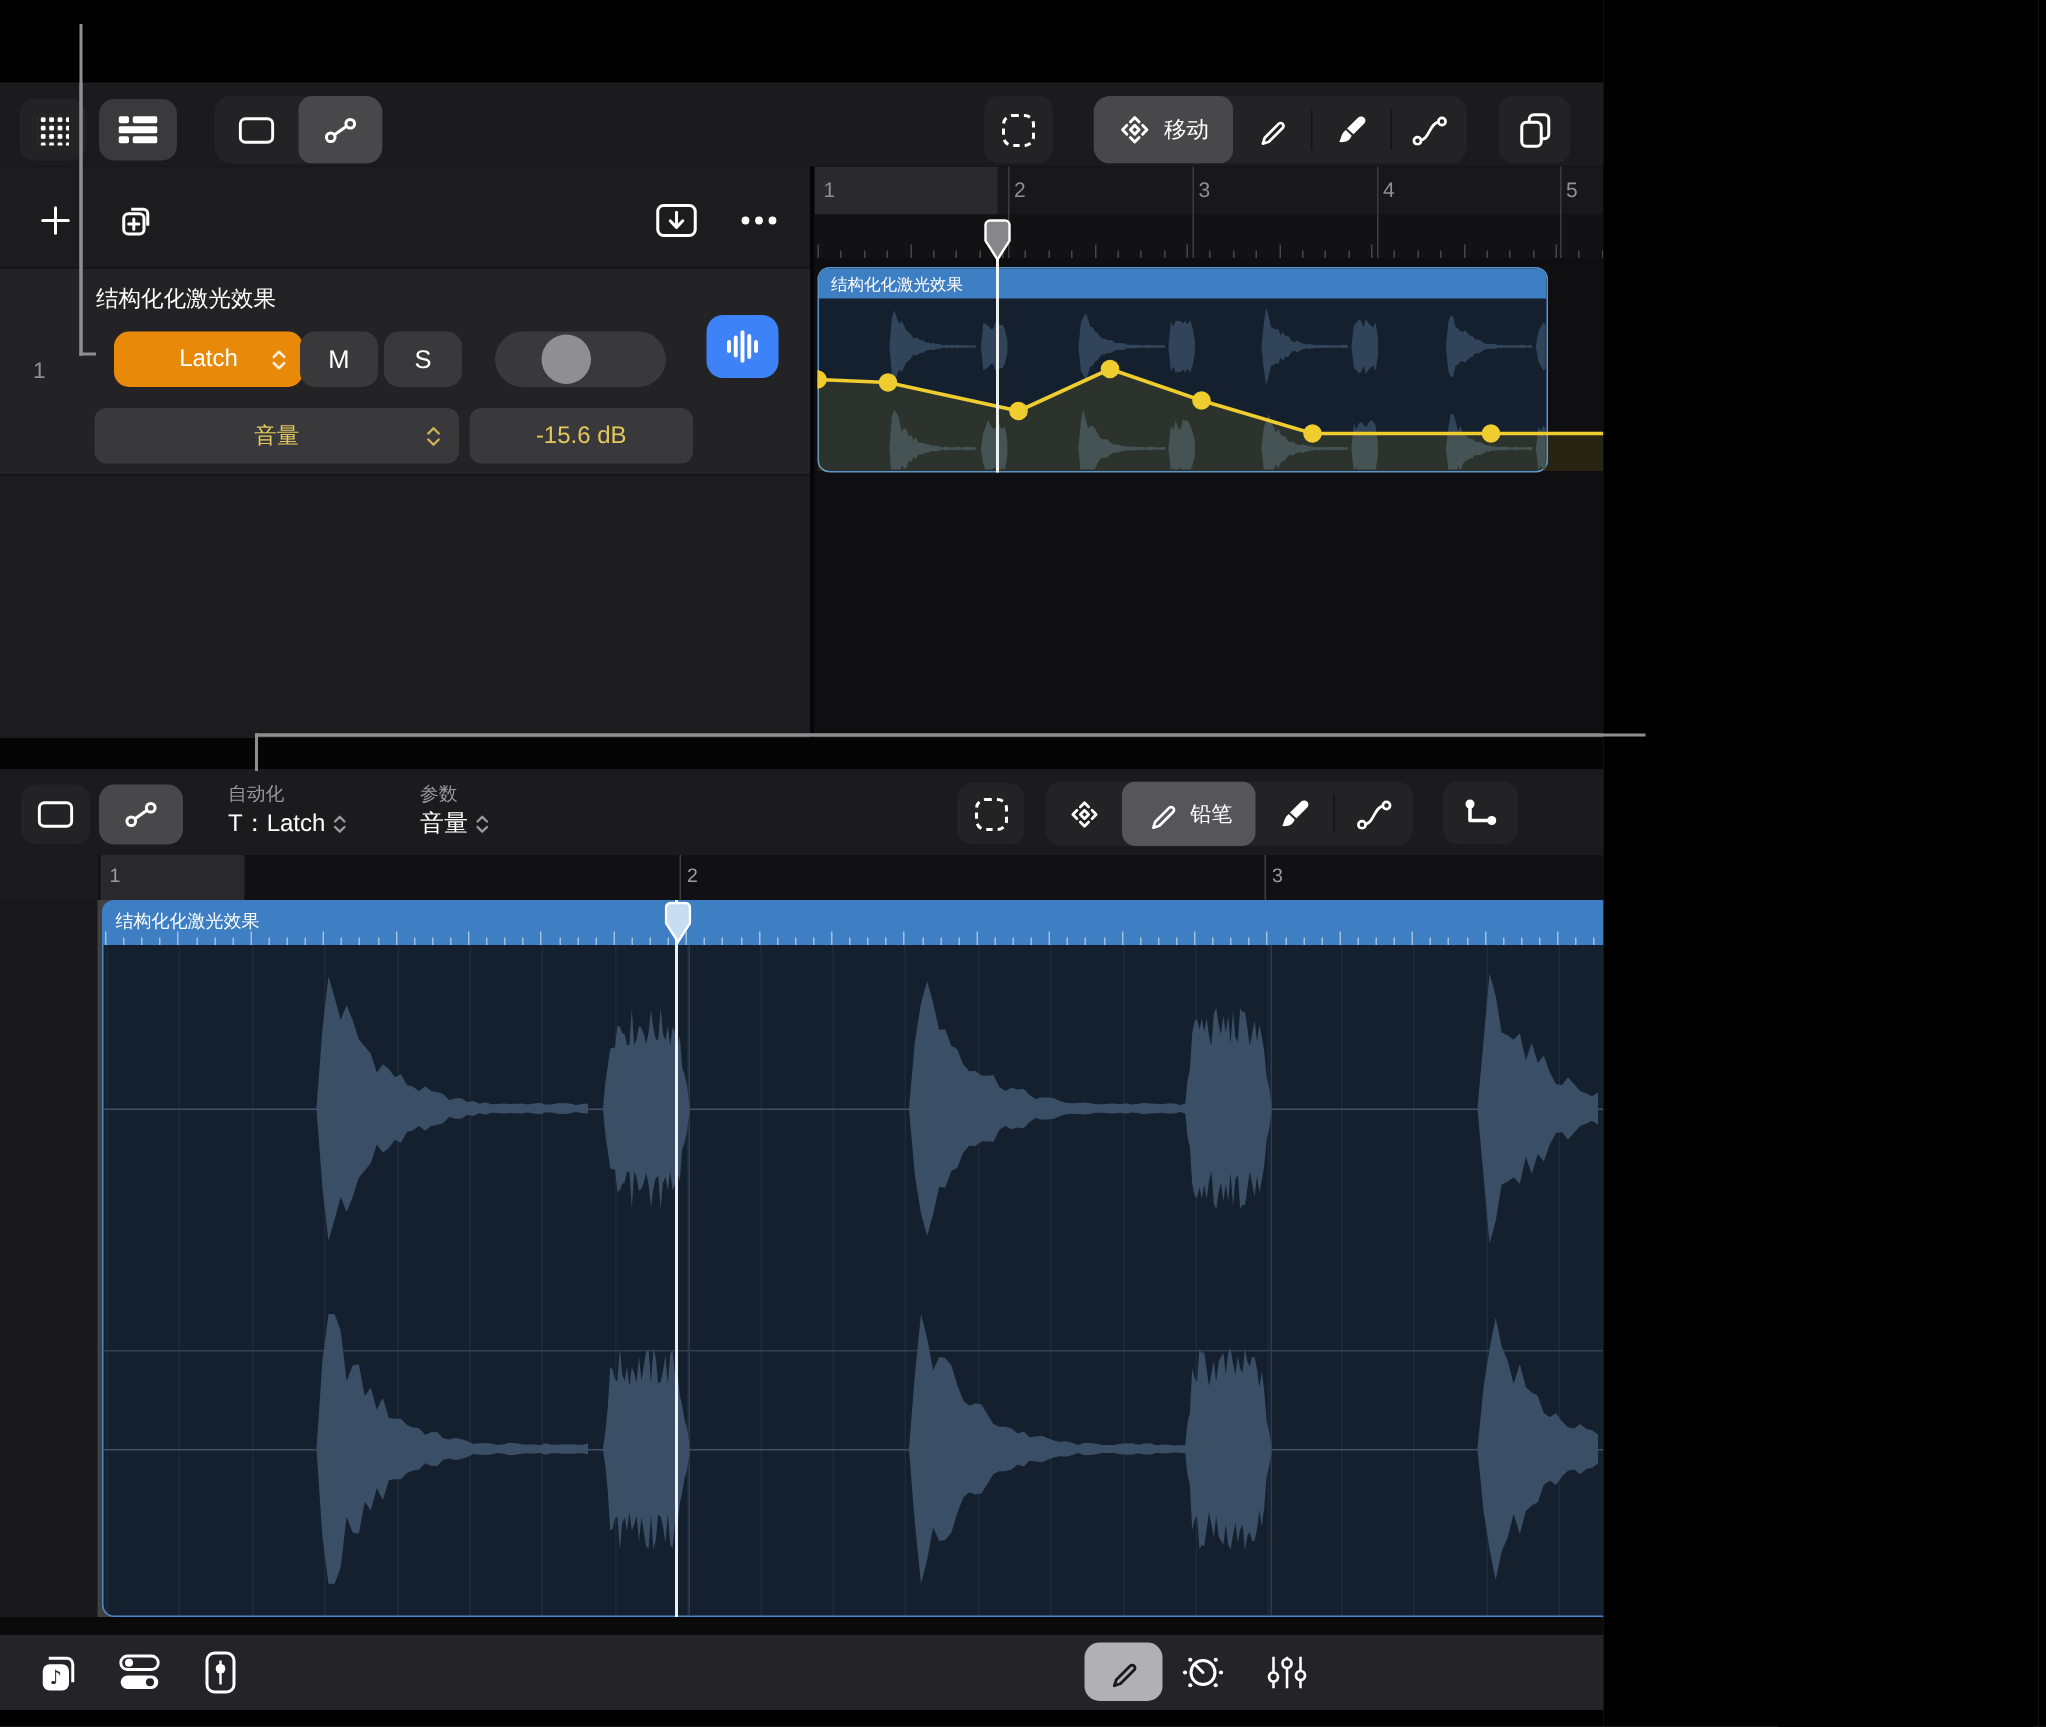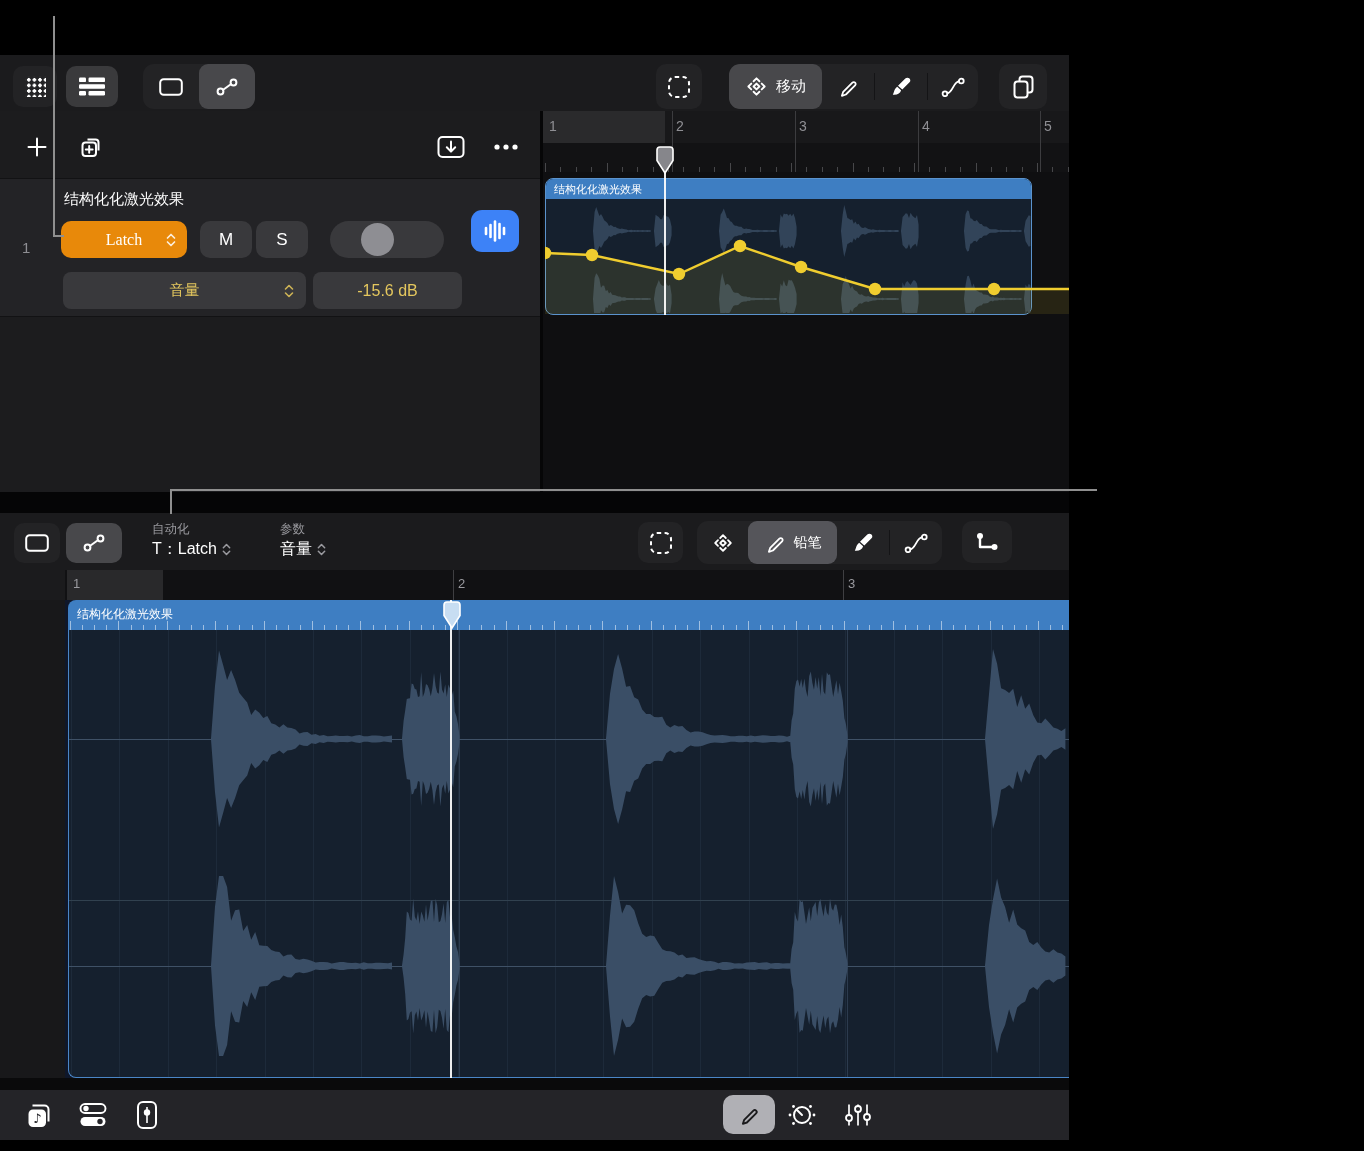--- a/index.html
+++ b/index.html
@@ -1,16 +1,16 @@
 <!DOCTYPE html>
 <html><head>
 <meta charset="utf-8">
 <style>
   html,body{margin:0;padding:0;background:#000;}
-  #screen{position:relative;width:1359px;height:1151px;background:#0f172a;overflow:hidden;
+  #screen{position:relative;width:1359px;height:1151px;background:#404040;overflow:hidden;
           font-family:"Liberation Sans",sans-serif;color:#fff;-webkit-font-smoothing:antialiased;}
   .abs{position:absolute;}
   .btn{position:absolute;background:#232325;border-radius:10px;display:flex;align-items:center;justify-content:center;}
   .btn.on{background:#48484b;}
   .seg-group{position:absolute;background:#232325;border-radius:11px;display:flex;overflow:hidden;}
   .seg{display:flex;align-items:center;justify-content:center;gap:8px;height:100%;}
   .seg.on{background:#48484b;border-radius:9px;}
   .seg-sep{width:1px;background:#141416;height:60%;align-self:center;}
   .lbl{position:absolute;white-space:nowrap;}
   svg{display:block;}
@@ -125,21 +125,21 @@
         <circle cx="4" cy="4" r="2.6"></circle>
         <circle cx="13" cy="4" r="2.6"></circle>
         <circle cx="22" cy="4" r="2.6"></circle>
       </svg>
   </div>
 
   <div class="abs" style="left:0;top:178px;width:540px;height:137px;background:#232326;border-top:1px solid #121214;border-bottom:1px solid #121214;"></div>
   <div class="lbl" style="left:22px;top:239px;font-size:15px;color:#8e8e93;">1</div>
   <div class="lbl" style="left:64px;top:190px;font-size:15px;color:#fff;">结构化化激光效果</div>
 
-  <div class="btn" style="left:61px;top:221px;width:126px;height:37px;background:#e8890a;font-family:Liberation Serif, serif;">
+  <div class="btn" style="left:76px;top:221px;width:126px;height:37px;background:#e8890a;">
     <span style="font-size:16px;color:#fff;">Latch</span>
     <svg width="10" height="16" viewBox="0 0 10 16" fill="none" stroke="rgba(255,255,255,.85)" stroke-width="1.7" stroke-linecap="round" stroke-linejoin="round" style="position:absolute;right:11px;">
         <path d="M1.5 6 5 2.5 8.5 6"></path>
         <path d="M1.5 10 5 13.5 8.5 10"></path>
       </svg>
   </div>
   <div class="btn" style="left:200px;top:221px;width:52px;height:37px;background:#39393c;">
     <span style="font-size:17px;">M</span>
   </div>
   <div class="btn" style="left:256px;top:221px;width:52px;height:37px;background:#39393c;">

